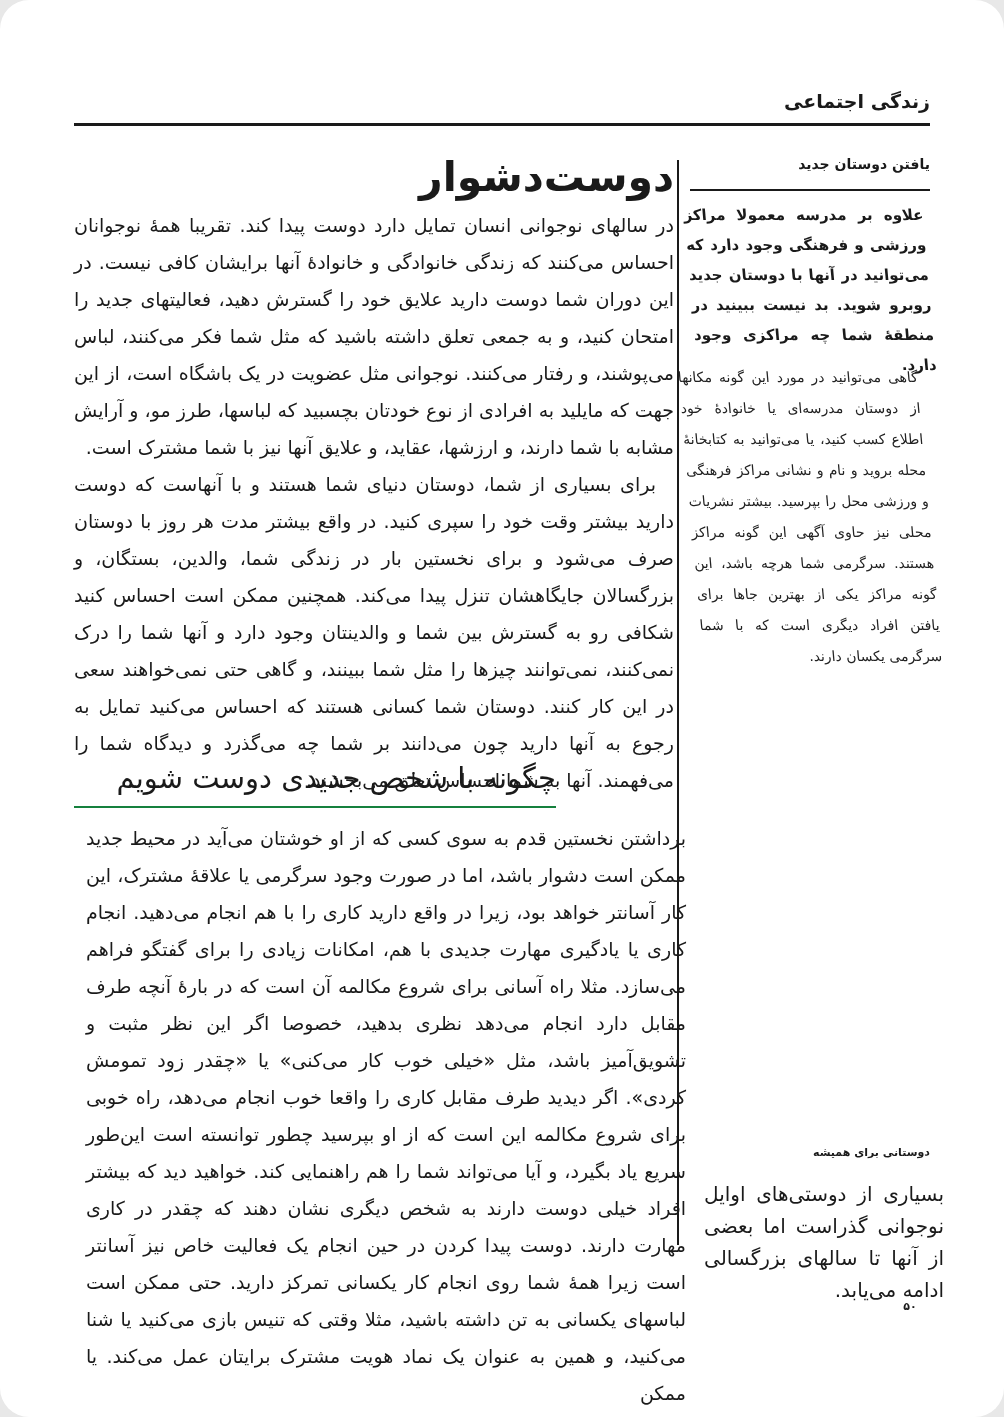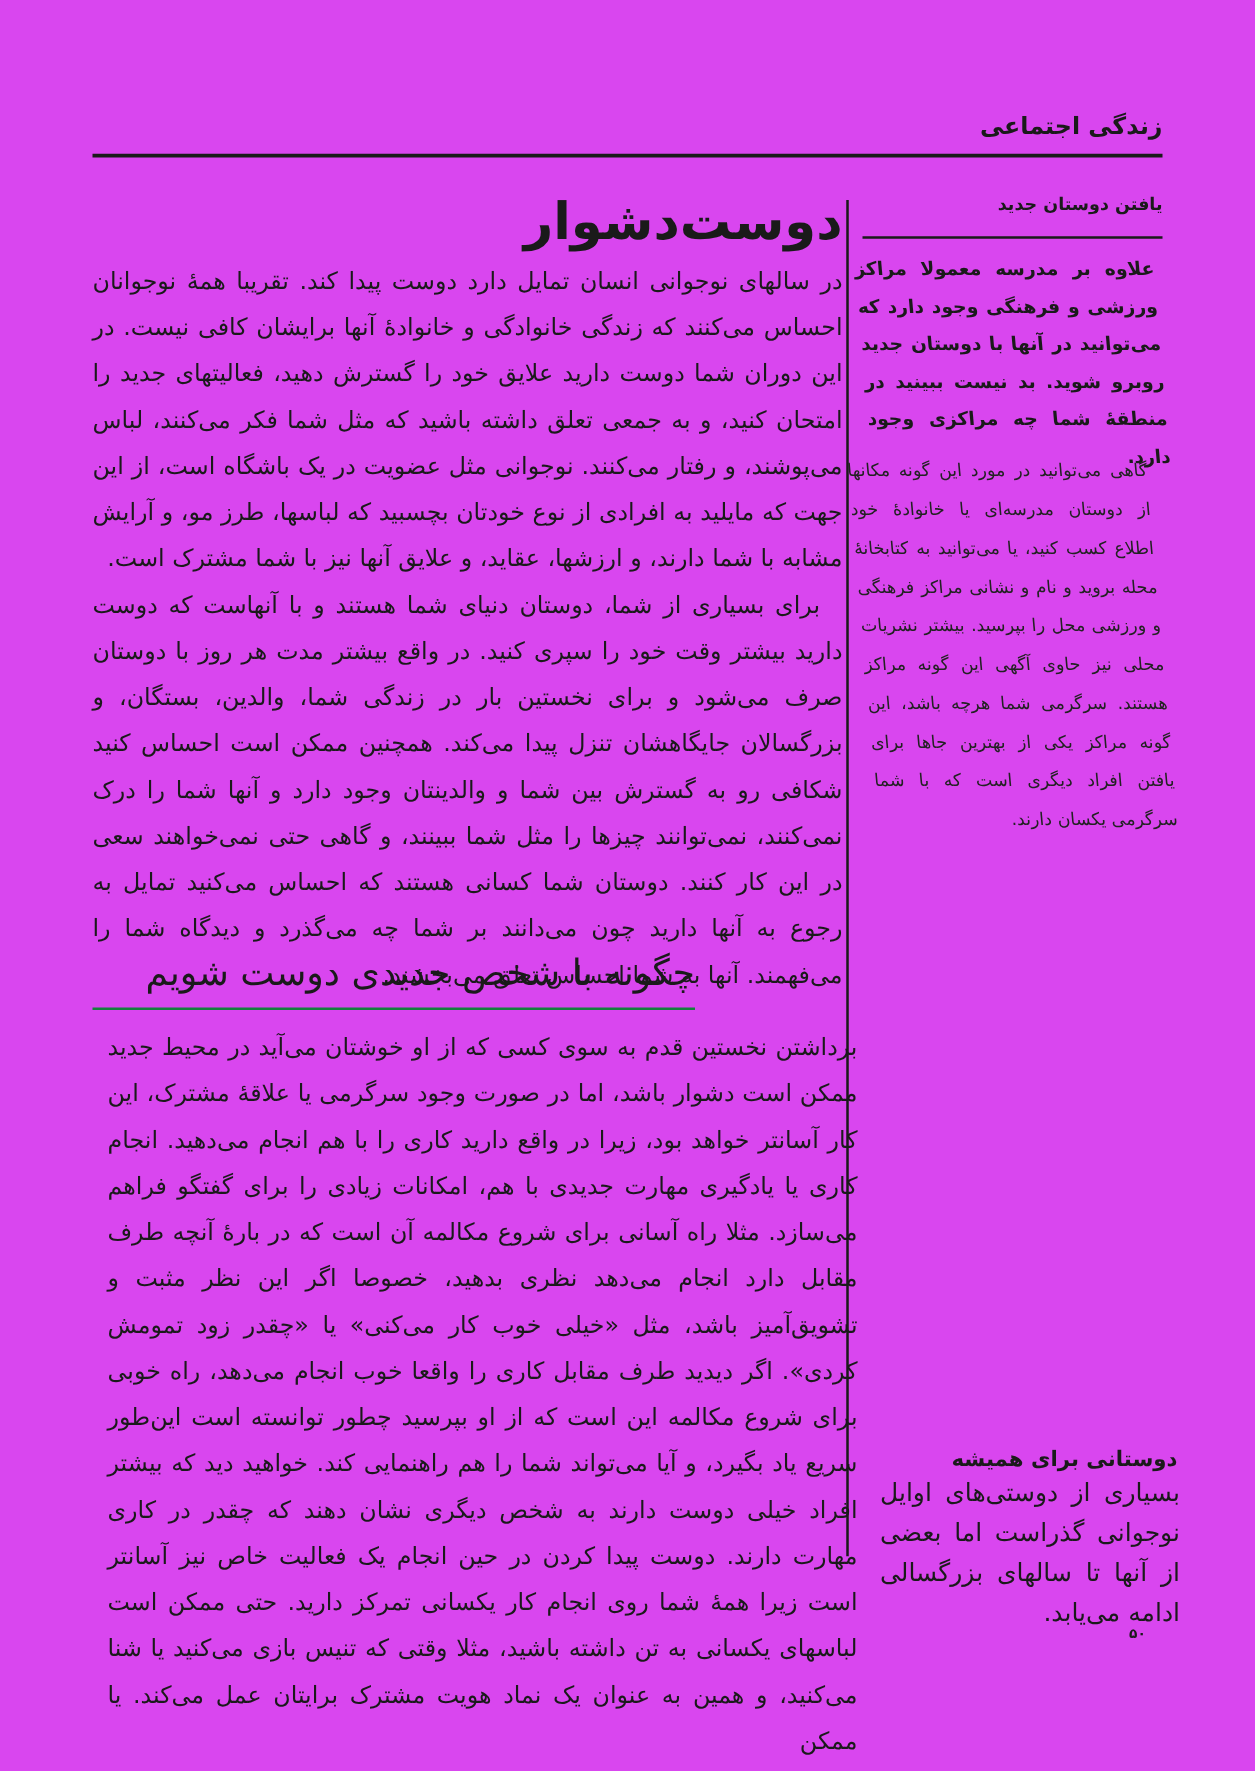--- a/index.html
+++ b/index.html
@@ -5,25 +5,26 @@
   html, body {
     margin: 0;
     padding: 0;
     background: #e8e8e8;
   }
   .page {
     position: relative;
     width: 1004px;
     height: 1417px;
     margin: 0 auto;
-    background: #d946ef;
+    background: #ffffff;
     color: #1a1a1a;
     direction: rtl;
     font-family: "DejaVu Sans", sans-serif;
     overflow: hidden;
+    border-radius: 29px;
   }
   .running-head {
     position: absolute;
     top: 90px;
     right: 74px;
     font-size: 19px;
     font-weight: 700;
   }
   .head-rule {
     position: absolute;
@@ -125,22 +126,22 @@
     text-align: justify;
     text-align-last: right;
     transform: skewX(5deg);
     transform-origin: center;
   }
   .sb2-title {
     position: absolute;
     top: 1146px;
     left: 690px;
     width: 240px;
-    margin: 12px;
-    font-size: 17px;
+    margin: 0;
+    font-size: 11px;
     font-weight: 700;
     text-align: right;
   }
   .sb2-body {
     position: absolute;
     top: 1178px;
     left: 704px;
     width: 240px;
     margin: 0;
     font-size: 20px;

